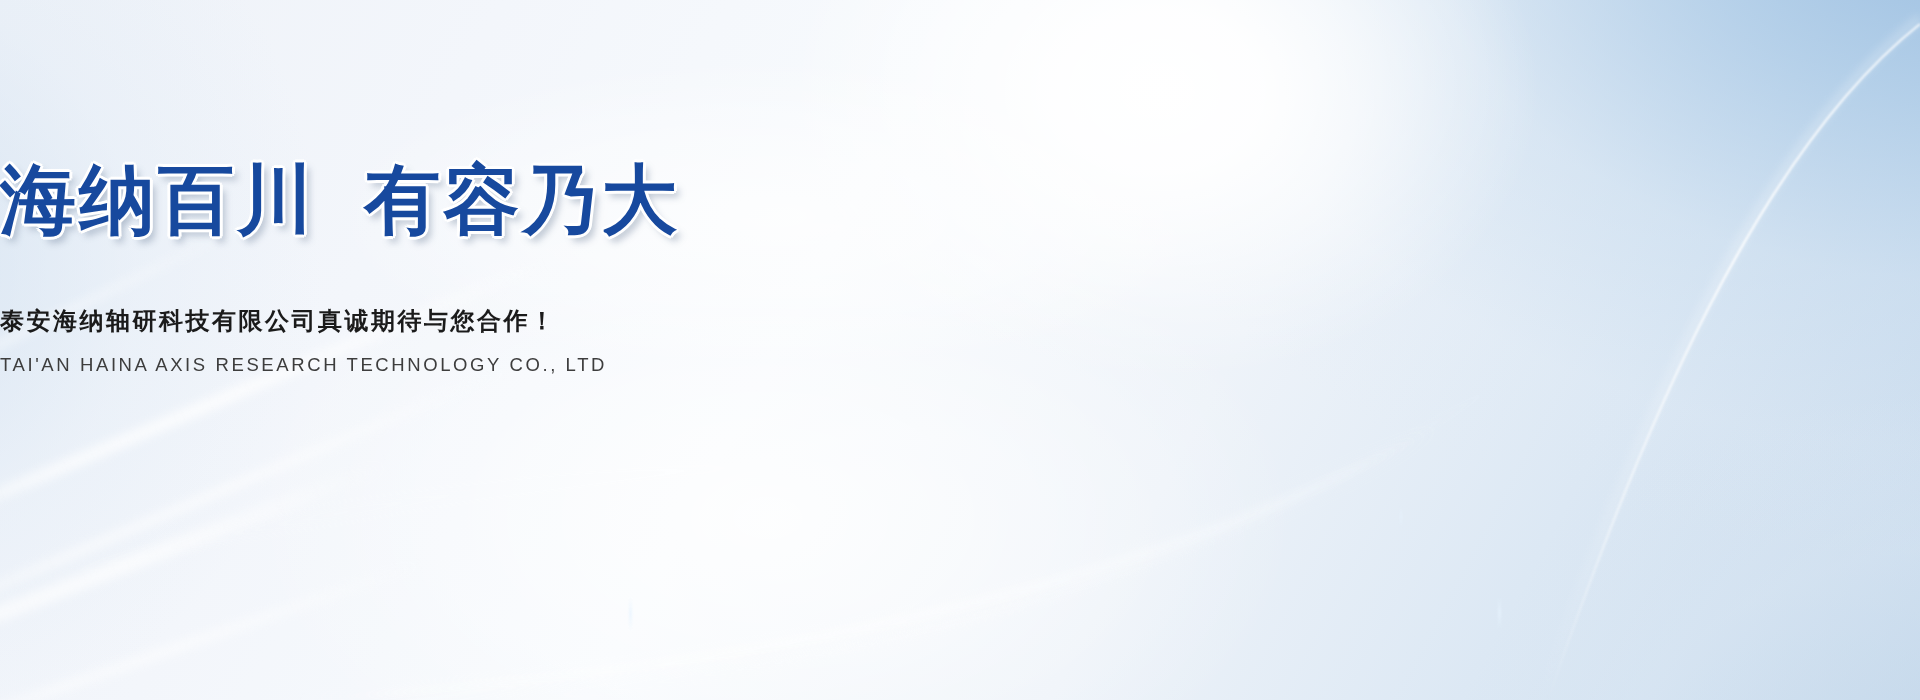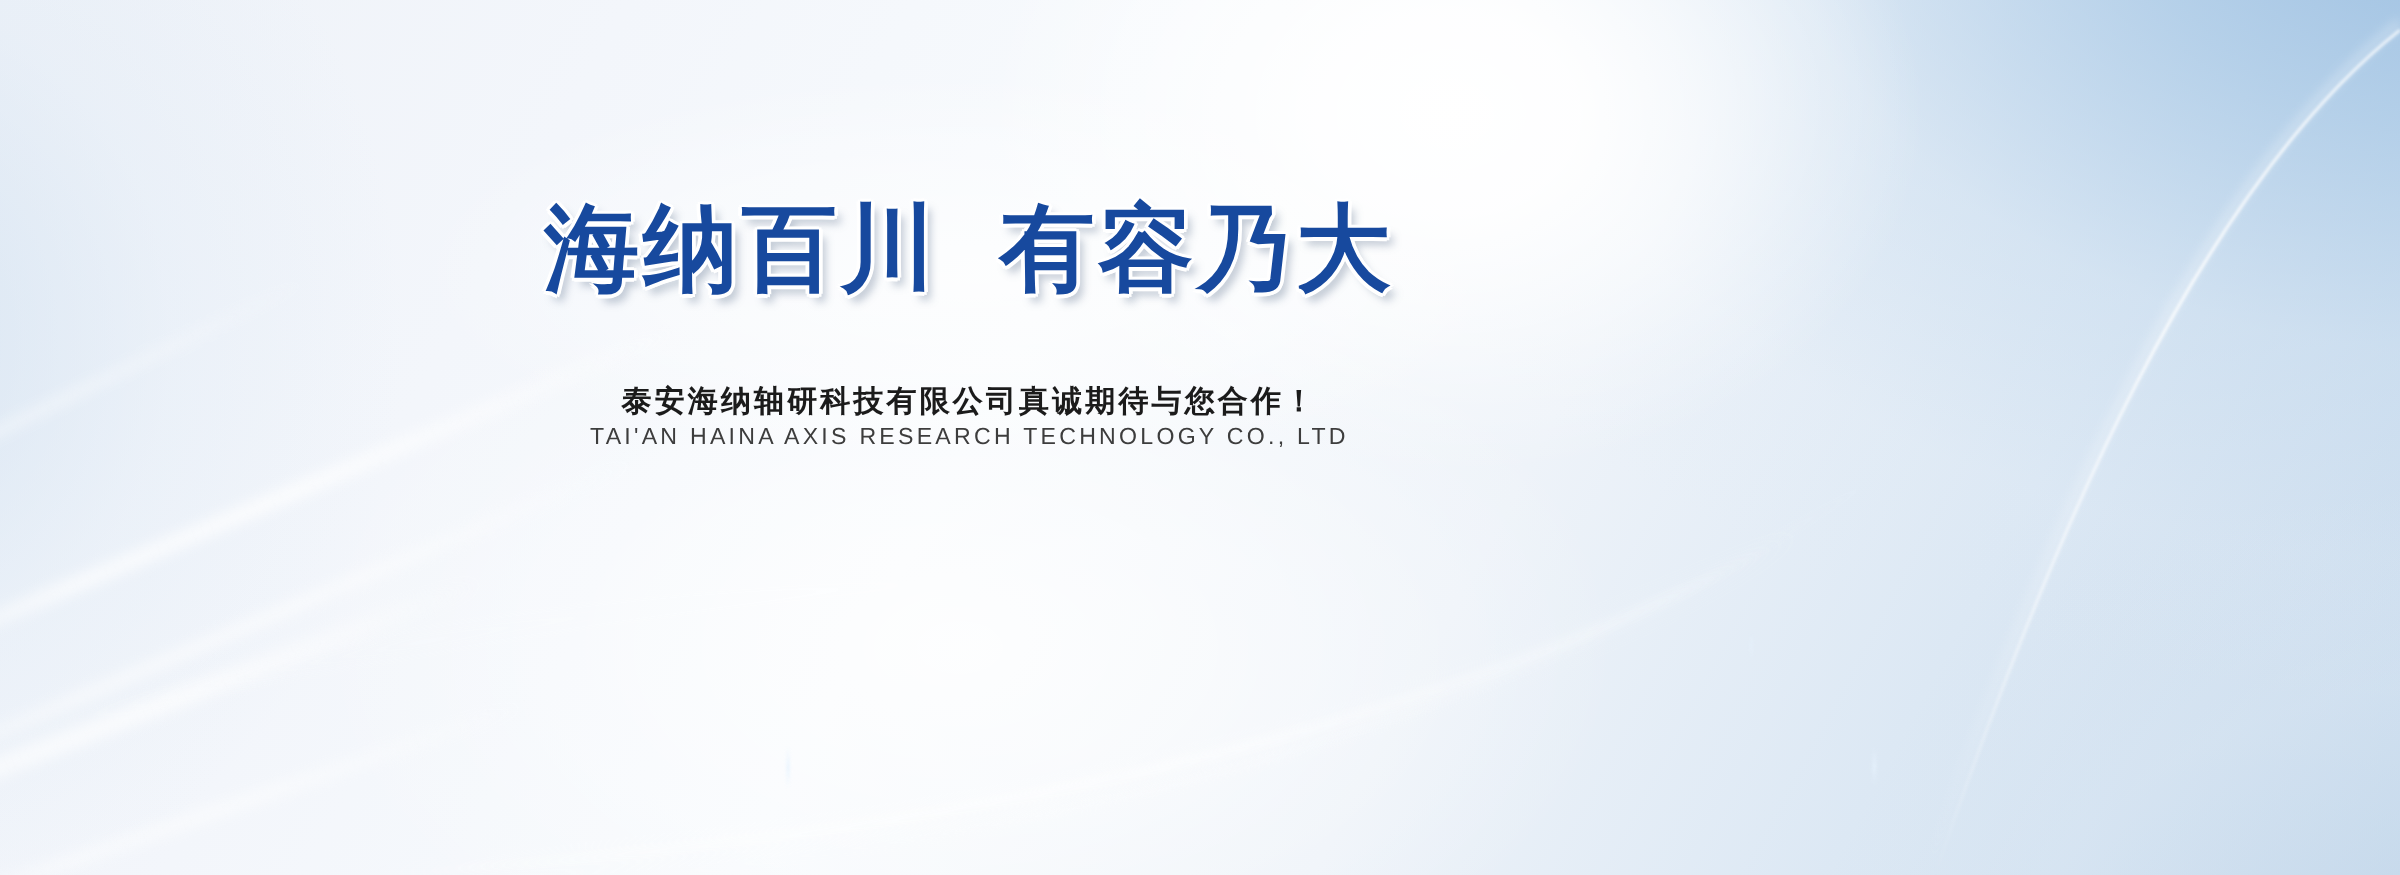--- a/index.html
+++ b/index.html
@@ -164,21 +164,20 @@
   
 
   #content {
     position: absolute;
     left: 0;
     top: 0;
     width: 1551px;   
     height: 700px;
     display: flex;
     flex-direction: column;
-    align-items: center;
     justify-content: flex-start;
     z-index: 5;
   }
 
   #headline {
     margin-top: 160px;
     font-size: 76px;
     font-weight: bold;
     line-height: 1.04;
     letter-spacing: 3px;
@@ -200,21 +199,21 @@
   #subtitle {
     margin-top: 66px;
     font-size: 24px;
     font-weight: bold;
     letter-spacing: 2.5px;
     color: #1b1b1b;
     white-space: pre;
   }
 
   #subtitle-en {
-    margin-top: 1px;
+    margin-top: 17px;
     font-size: 18.5px;
     font-weight: 300;
     letter-spacing: 2.6px;
     color: #3d3d3d;
     white-space: pre;
   }
 </style>
 </head>
 <body>
 

